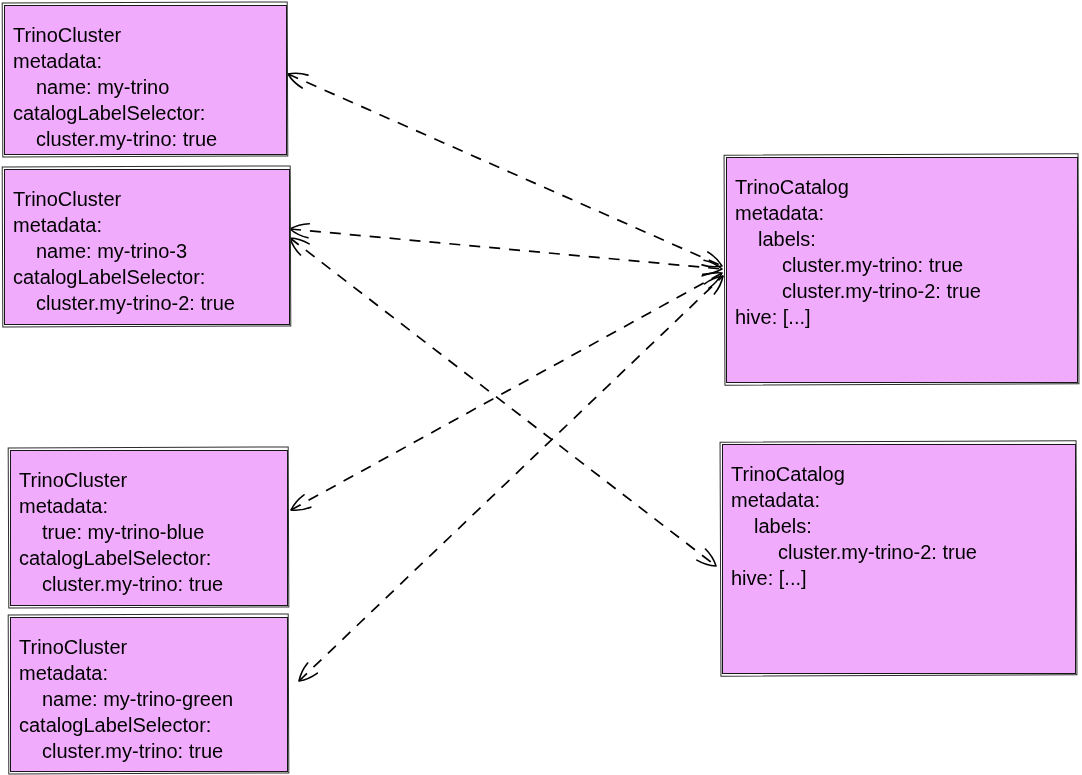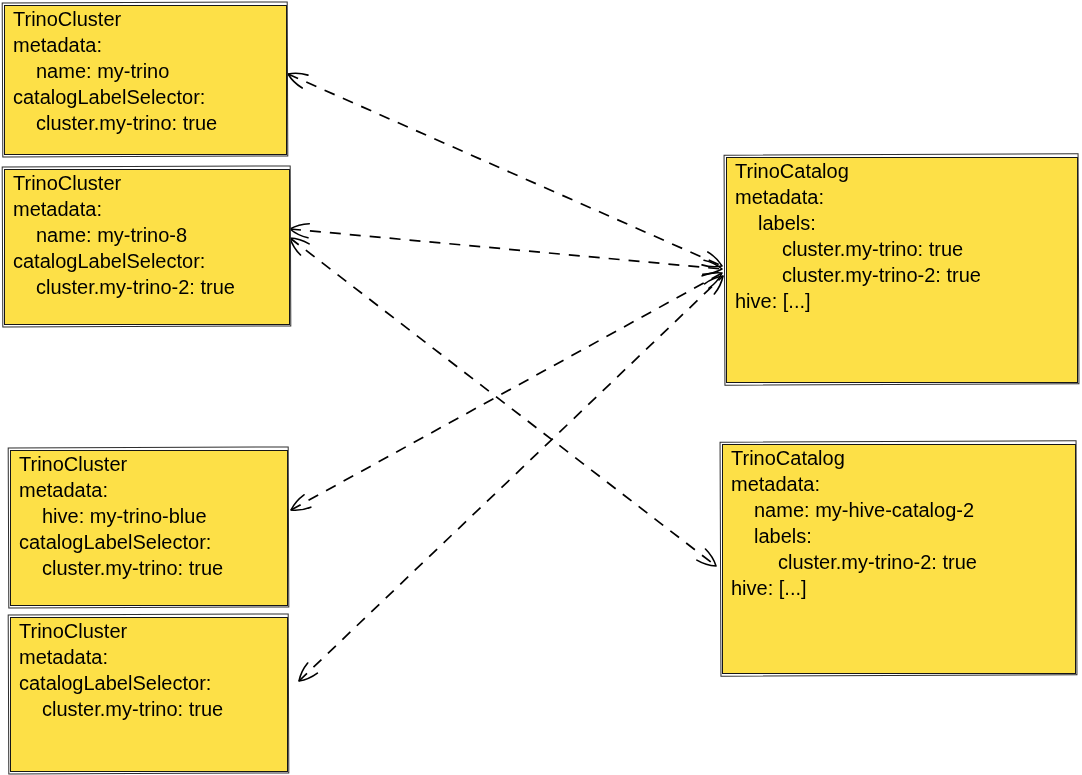--- a/index.html
+++ b/index.html
@@ -18,23 +18,23 @@
   #edges-svg {
     position: absolute;
     left: 0; top: 0;
     width: 1082px;
     height: 775px;
     pointer-events: none;
   }
   .node {
     position: absolute;
     box-sizing: border-box;
-    background: #fde047;
+    background: #f0abfc;
     border: 1.7px solid #161616;
-    padding: 0 8px;
+    padding: 16px 8px;
     font-size: 20px;
     line-height: 26px;
     color: #000000;
     white-space: nowrap;
   }
   
   .node::after {
     content: "";
     position: absolute;
     left: -3px; top: -4px; right: -2px; bottom: -3px;
@@ -68,51 +68,51 @@
     <div class="line">TrinoCluster</div>
     <div class="line">metadata:</div>
     <div class="line i1">name: my-trino</div>
     <div class="line">catalogLabelSelector:</div>
     <div class="line i1">cluster.my-trino: true</div>
   </div>
 
   <div class="node" style="left:4px; top:169px; width:286px; height:156px;">
     <div class="line">TrinoCluster</div>
     <div class="line">metadata:</div>
-    <div class="line i1">name: my-trino-8</div>
+    <div class="line i1">name: my-trino-3</div>
     <div class="line">catalogLabelSelector:</div>
     <div class="line i1">cluster.my-trino-2: true</div>
   </div>
 
   <div class="node" style="left:10px; top:450px; width:278px; height:156px;">
     <div class="line">TrinoCluster</div>
     <div class="line">metadata:</div>
-    <div class="line i1">hive: my-trino-blue</div>
+    <div class="line i1">true: my-trino-blue</div>
     <div class="line">catalogLabelSelector:</div>
     <div class="line i1">cluster.my-trino: true</div>
   </div>
 
   <div class="node" style="left:10px; top:617px; width:278px; height:155px;">
     <div class="line">TrinoCluster</div>
     <div class="line">metadata:</div>
+    <div class="line i1">name: my-trino-green</div>
     <div class="line">catalogLabelSelector:</div>
     <div class="line i1">cluster.my-trino: true</div>
   </div>
 
   <div class="node" style="left:726px; top:157px; width:352px; height:226px;">
     <div class="line">TrinoCatalog</div>
     <div class="line">metadata:</div>
     <div class="line i1">labels:</div>
     <div class="line i2">cluster.my-trino: true</div>
     <div class="line i2">cluster.my-trino-2: true</div>
     <div class="line">hive: [...]</div>
   </div>
 
   <div class="node" style="left:722px; top:444px; width:354px; height:230px;">
     <div class="line">TrinoCatalog</div>
     <div class="line">metadata:</div>
-    <div class="line i1">name: my-hive-catalog-2</div>
     <div class="line i1">labels:</div>
     <div class="line i2">cluster.my-trino-2: true</div>
     <div class="line">hive: [...]</div>
   </div>
 
 </div>
 
 </body></html>

